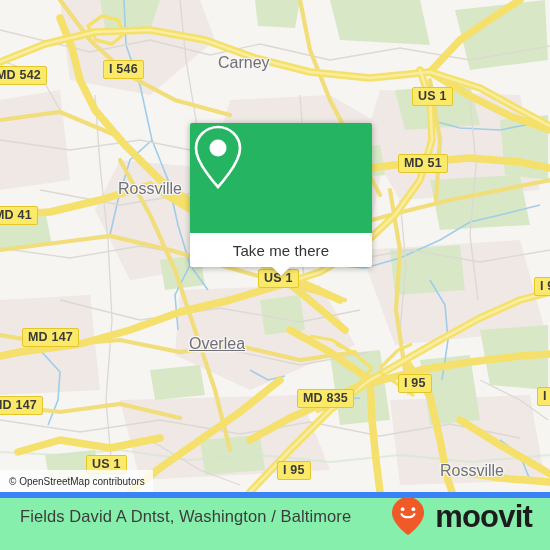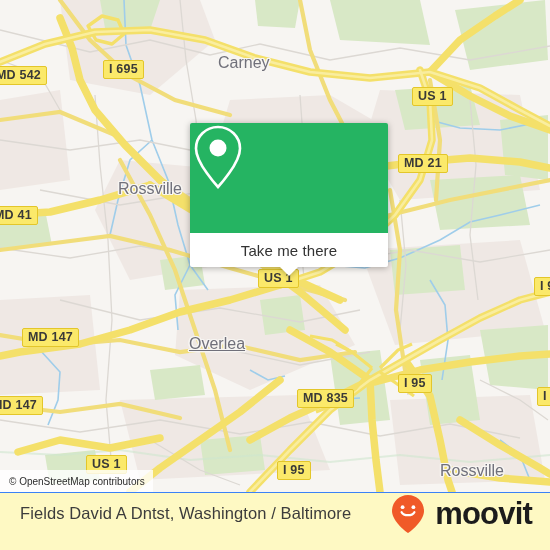--- a/index.html
+++ b/index.html
@@ -44,21 +44,21 @@
     padding:1px 5px 2px 5px;
     line-height:14px;
     white-space:nowrap;
     letter-spacing:0.2px;
   }
 
   
   #popup{
     position:absolute;
     left:190px;top:123px;
-    width:198px;
+    width:182px;
     filter:drop-shadow(0 1px 3px rgba(0,0,0,0.30));
   }
   #popup-image{
     position:relative;
     height:110px;
     background:#25b462;
     border-radius:2px 2px 0 0;
     display:flex;align-items:center;justify-content:center;
   }
   #popup-button{
@@ -91,25 +91,25 @@
     background:rgba(255,255,255,0.80);
     color:#2c2c2c;
     font-size:10px;
     white-space:nowrap;
   }
 
   
   #footer{
     position:absolute;left:0;top:492px;
     width:550px;height:58px;
-    background:#fef9c3;
+    background:#86efac;
     display:flex;align-items:center;justify-content:space-between;
     padding:0 18px 16px 20px;
     box-sizing:border-box;
-    border-top:1px solid #3b82f6;
+    border-top:6px solid #3b82f6;
   }
   #footer-title{
     color:#3c3c3c;
     font-size:16.5px;
     letter-spacing:0.1px;
     white-space:nowrap;
   }
   #brand{display:flex;align-items:center;gap:10px;}
   #brand-word{
     color:#1c1c1c;
@@ -263,23 +263,23 @@
         <path d="M356 388 L336 404 L316 412"></path>
       </g>
     </svg>
 
     <div class="place-label" style="left:218px;top:54px;">Carney</div>
     <div class="place-label" style="left:118px;top:180px;">Rossville</div>
     <div class="place-label" style="left:189px;top:335px;text-decoration:underline;">Overlea</div>
     <div class="place-label" style="left:440px;top:456px;margin-top:6px;">Rossville</div>
 
     <div class="shield" style="left:-10px;top:66px;">MD 542</div>
-    <div class="shield" style="left:103px;top:60px;">I 695</div>
+    <div class="shield" style="left:103px;top:60px;">I 546</div>
     <div class="shield" style="left:412px;top:87px;">US 1</div>
-    <div class="shield" style="left:398px;top:154px;">MD 21</div>
+    <div class="shield" style="left:398px;top:154px;">MD 51</div>
     <div class="shield" style="left:-12px;top:206px;">MD 41</div>
     <div class="shield" style="left:258px;top:269px;">US 1</div>
     <div class="shield" style="left:534px;top:277px;">I 95</div>
     <div class="shield" style="left:22px;top:328px;">MD 147</div>
     <div class="shield" style="left:398px;top:374px;">I 95</div>
     <div class="shield" style="left:297px;top:389px;">MD 835</div>
     <div class="shield" style="left:537px;top:387px;">I 95</div>
     <div class="shield" style="left:-14px;top:396px;">MD 147</div>
     <div class="shield" style="left:86px;top:455px;">US 1</div>
     <div class="shield" style="left:277px;top:461px;">I 95</div>

